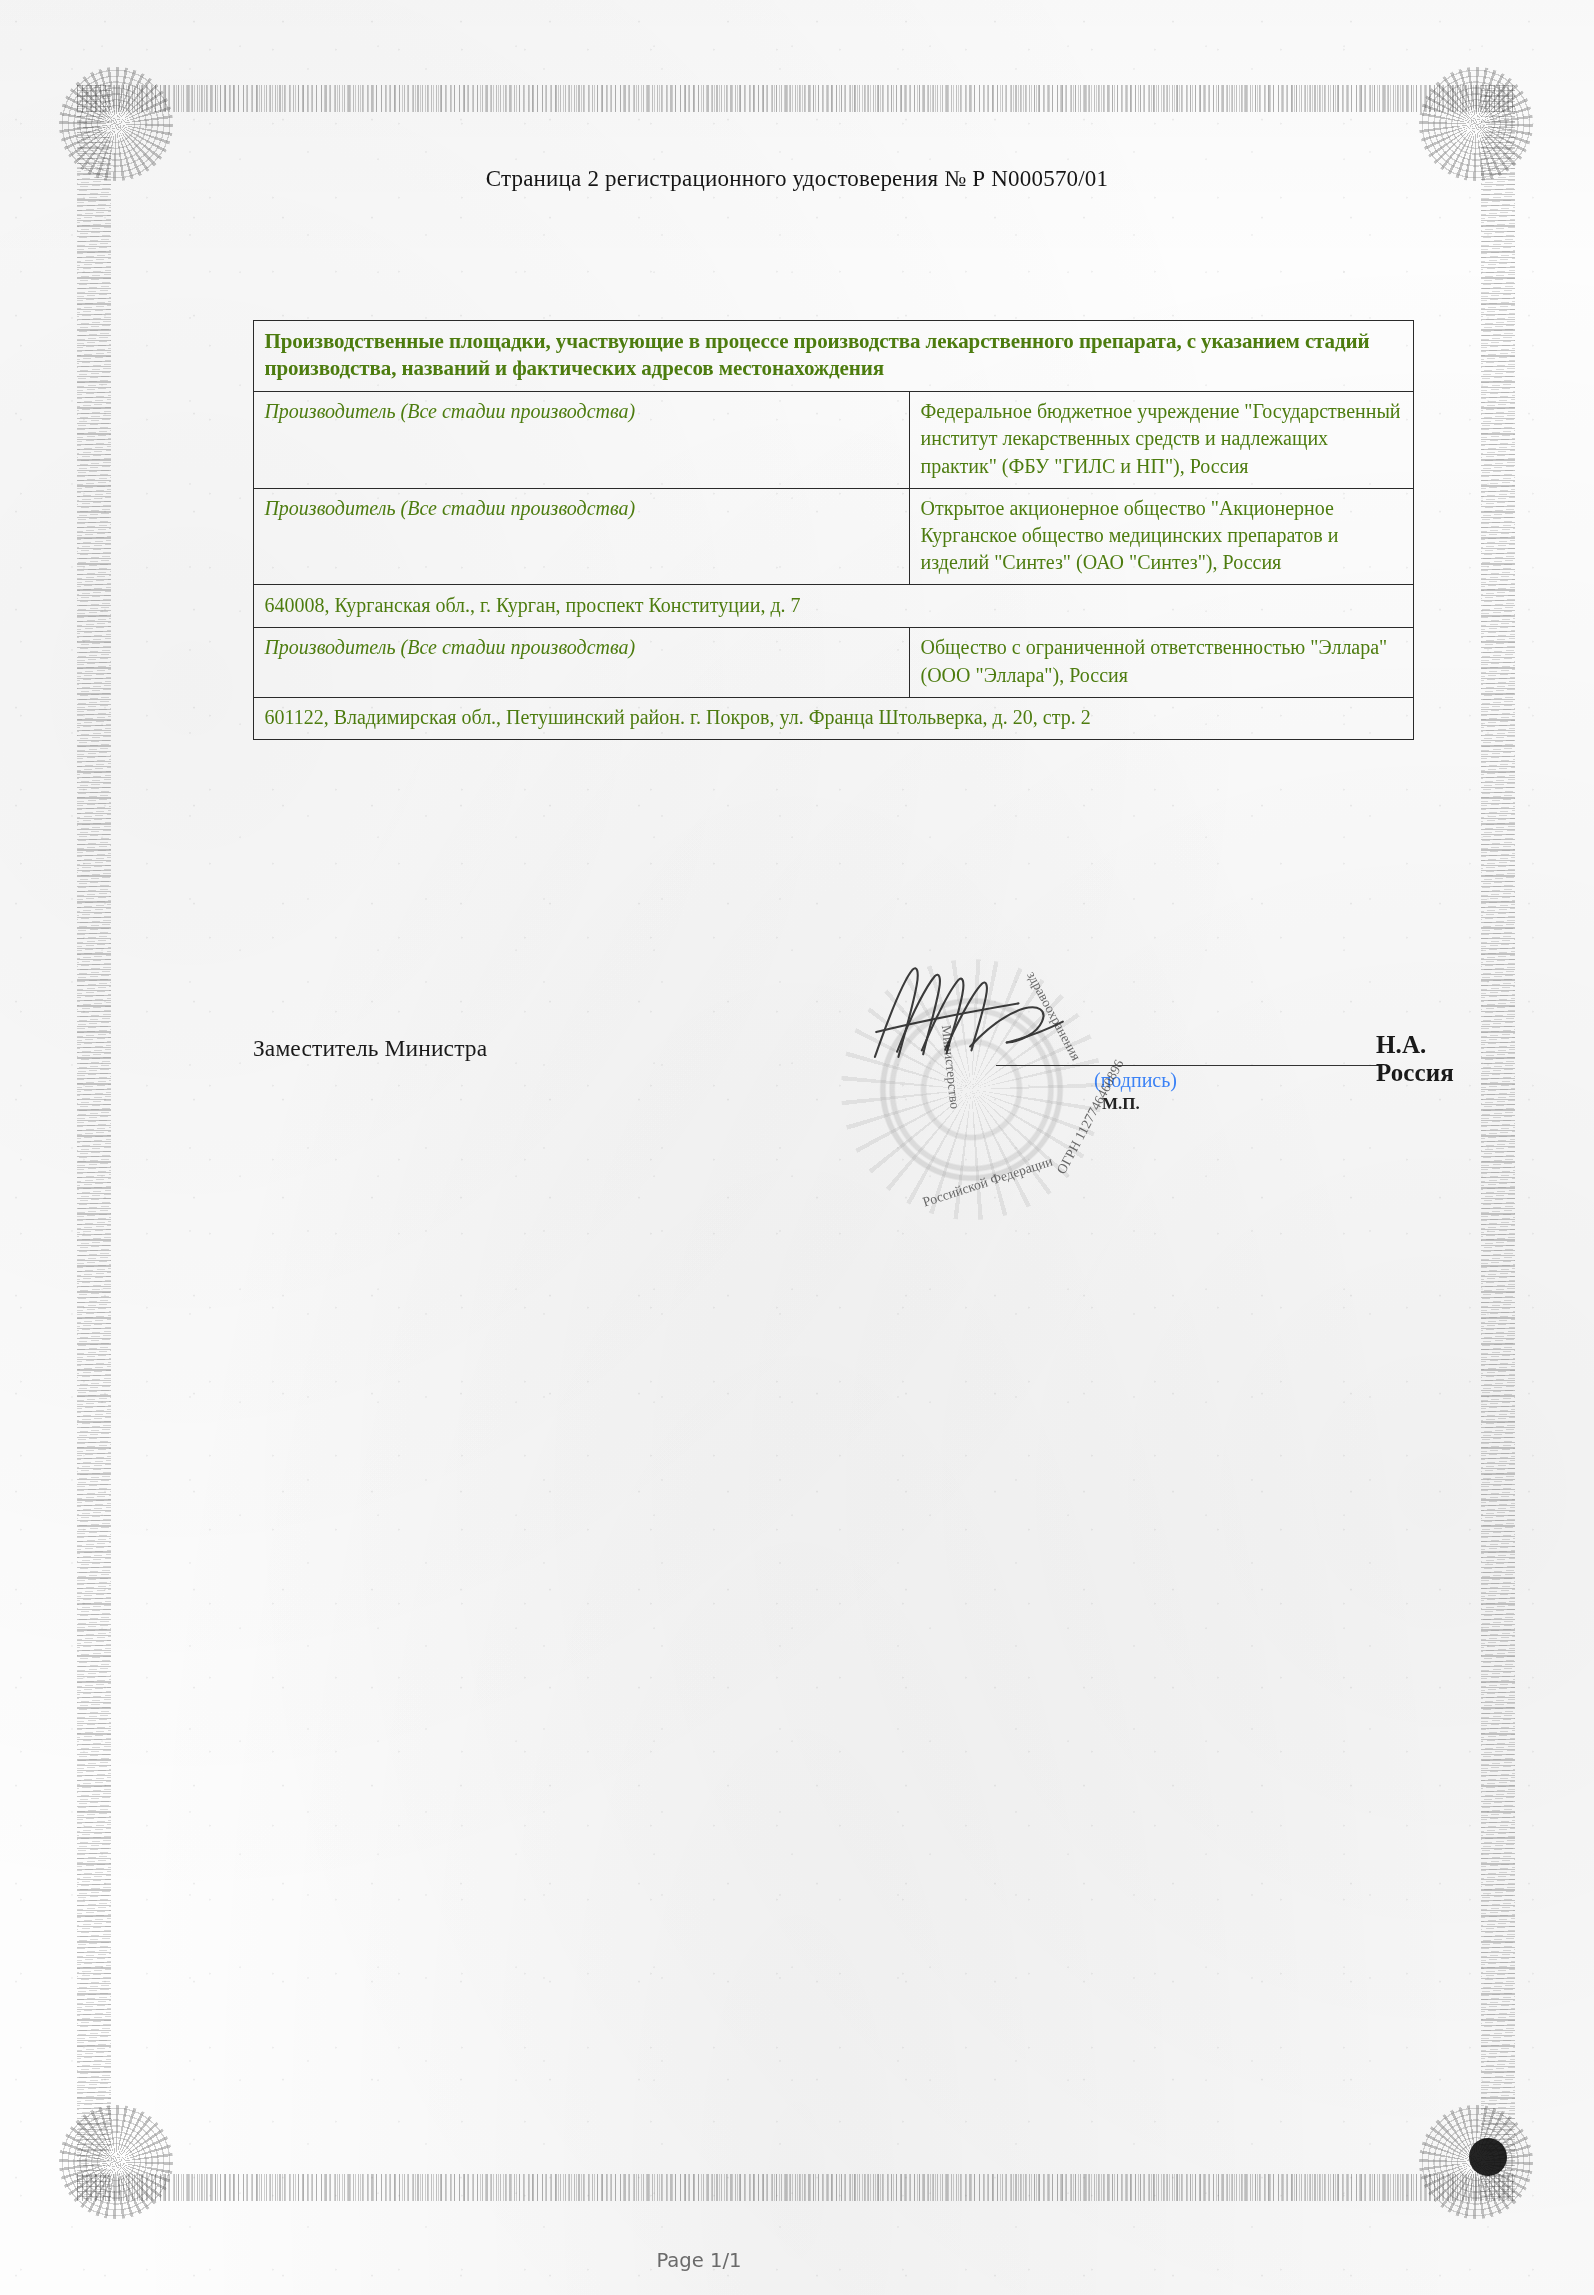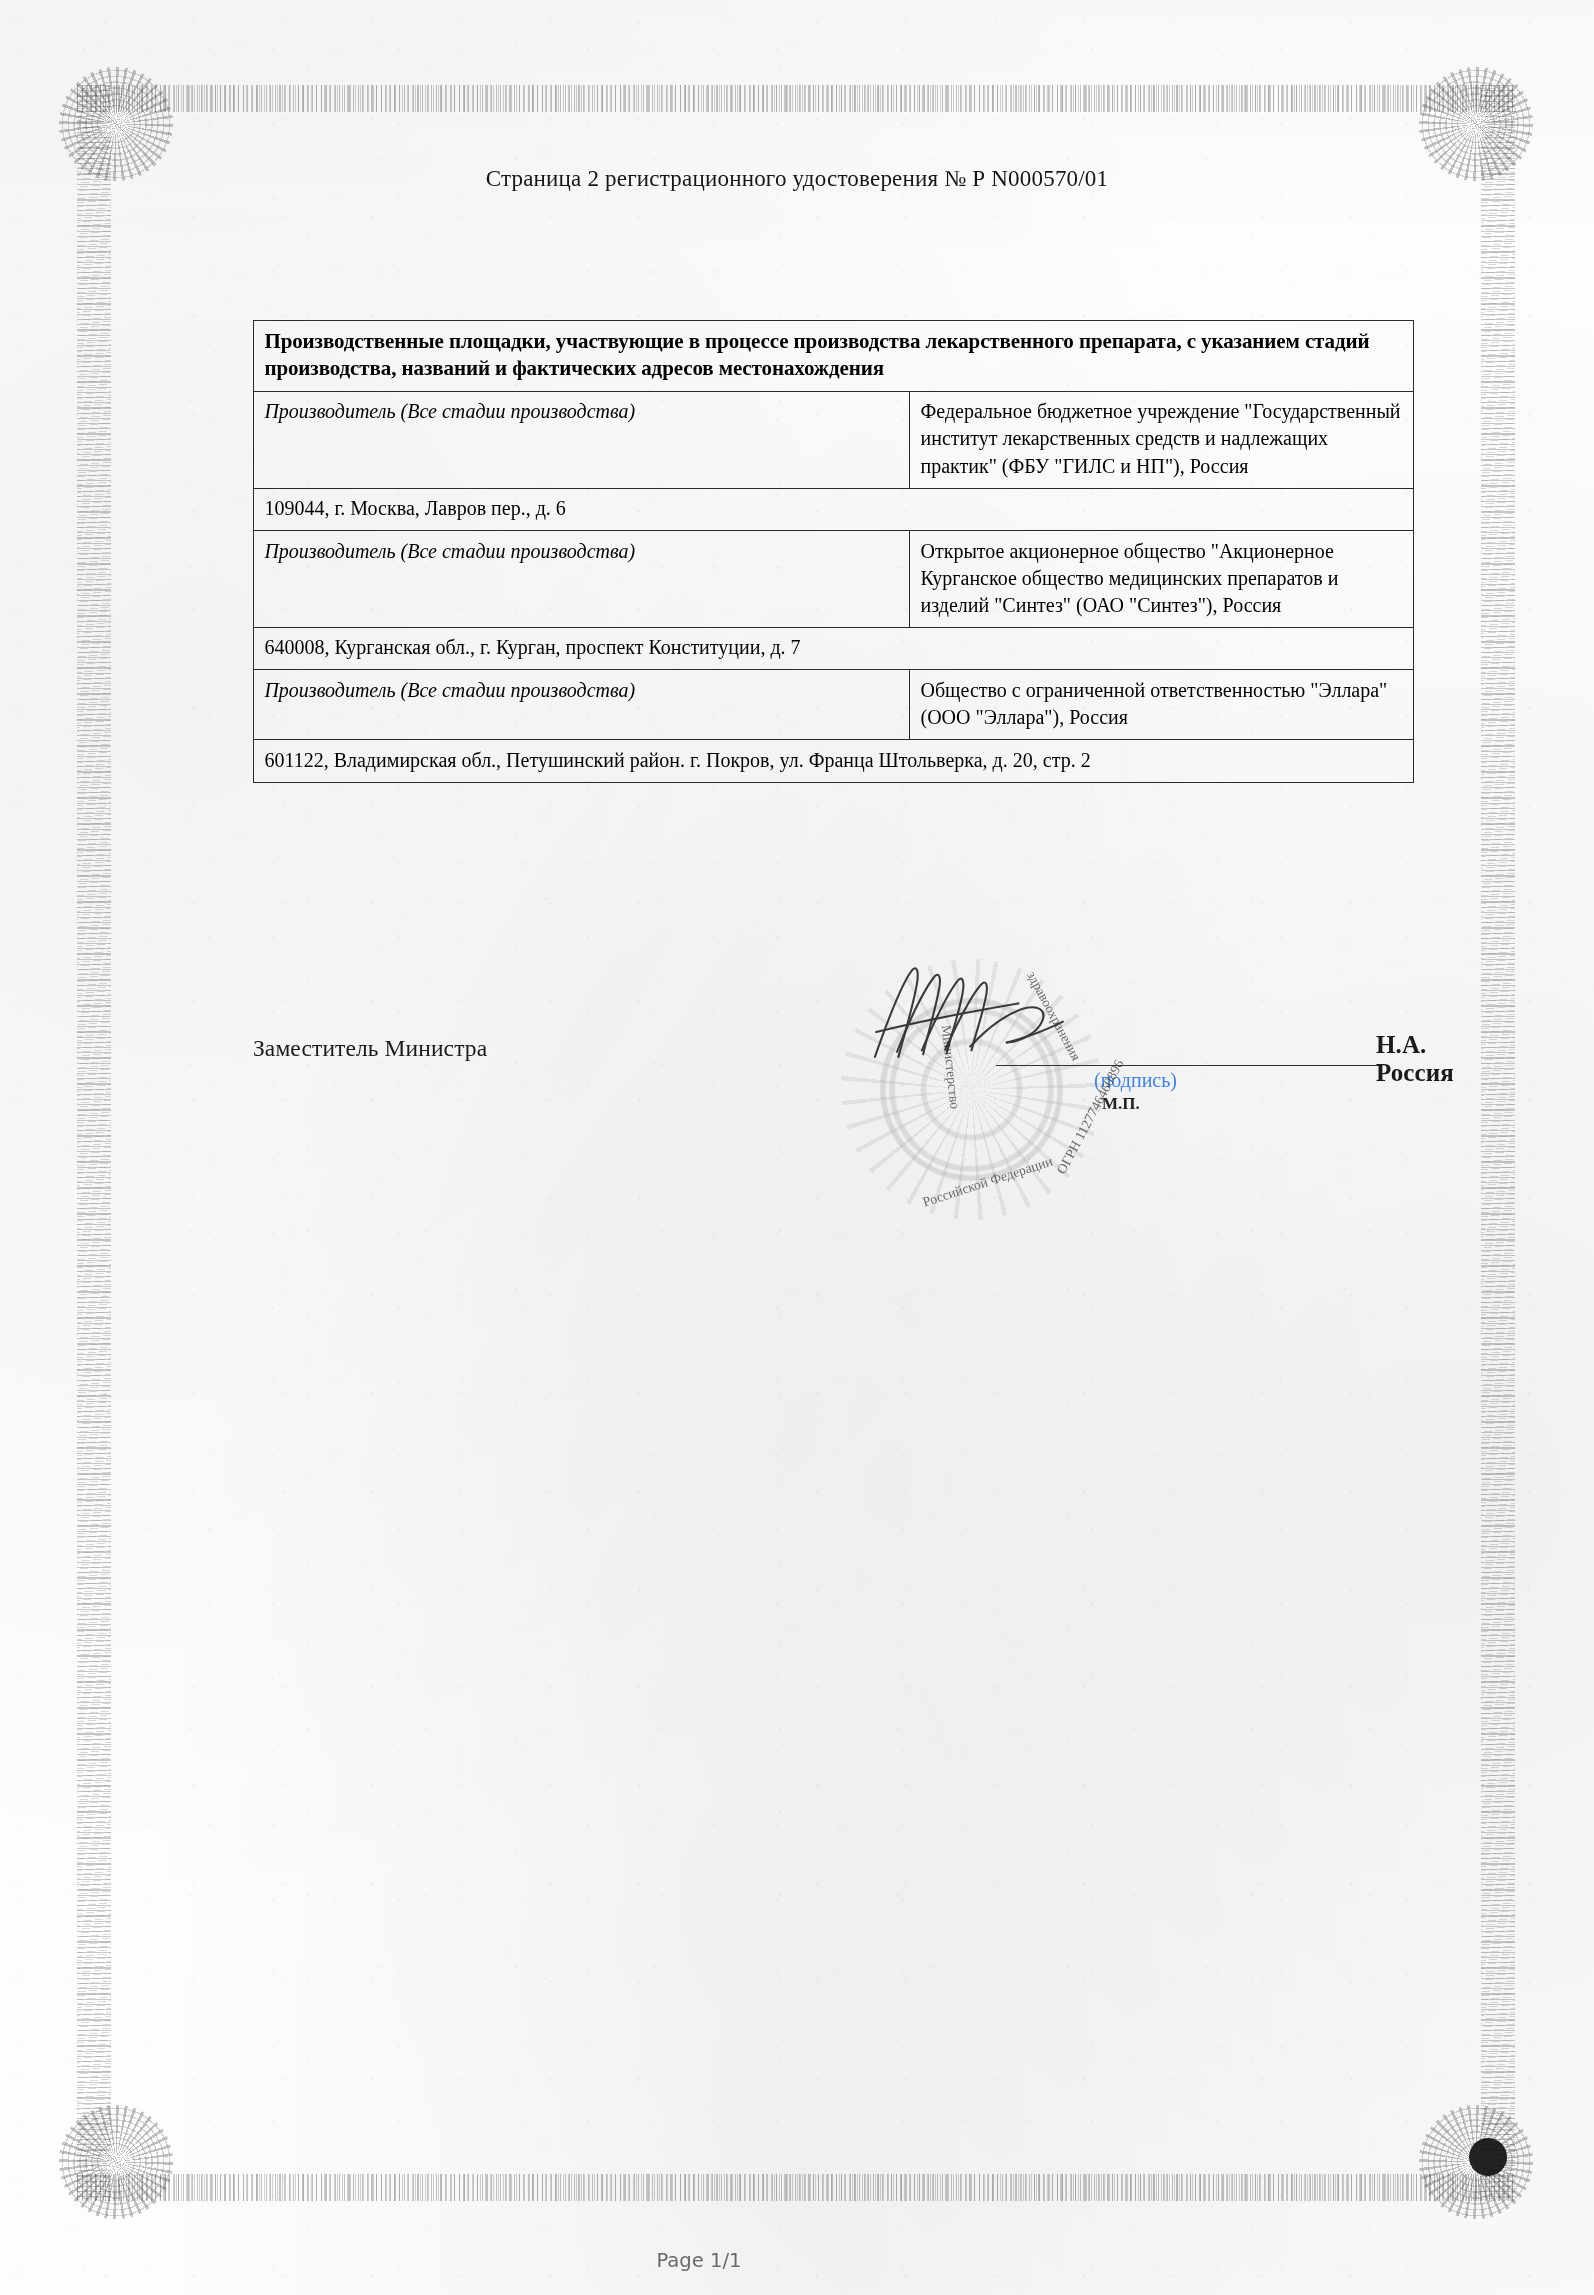--- a/index.html
+++ b/index.html
@@ -105,21 +105,21 @@
 
   
   .doc-table {
     position: absolute;
     left: 253px;
     top: 320px;
     width: 1161px;
     border-collapse: collapse;
     font-size: 20px;
     line-height: 1.36;
-    color: #000000;
+    color: #4d7c0f;
   }
   .doc-table td {
     border: 1.3px solid #2a2a2a;
     padding: 6.5px 9px 7.8px 10.4px;
     vertical-align: top;
   }
   .title-cell {
     font-weight: bold;
     font-size: 21px;
     line-height: 1.32;
@@ -270,23 +270,20 @@
   <table class="doc-table">
     <tbody>
       <tr>
         <td class="title-cell" colspan="2">Производственные площадки, участвующие в процессе производства лекарственного препарата, с указанием стадий производства, названий и фактических адресов местонахождения</td>
       </tr>
 
       <tr>
         <td class="role-cell">Производитель (Все стадии производства)</td>
         <td class="manu-cell">Федеральное бюджетное учреждение "Государственный институт лекарственных средств и надлежащих практик" (ФБУ "ГИЛС и НП"), Россия</td>
       </tr>
-      <tr>
-        <td class="addr-cell" colspan="2">109044, г. Москва, Лавров пер., д. 6</td>
-      </tr>
 
       <tr>
         <td class="role-cell">Производитель (Все стадии производства)</td>
         <td class="manu-cell">Открытое акционерное общество "Акционерное Курганское общество медицинских препаратов и изделий "Синтез" (ОАО "Синтез"), Россия</td>
       </tr>
       <tr>
         <td class="addr-cell" colspan="2">640008, Курганская обл., г. Курган, проспект Конституции, д. 7</td>
       </tr>
 
       <tr>

